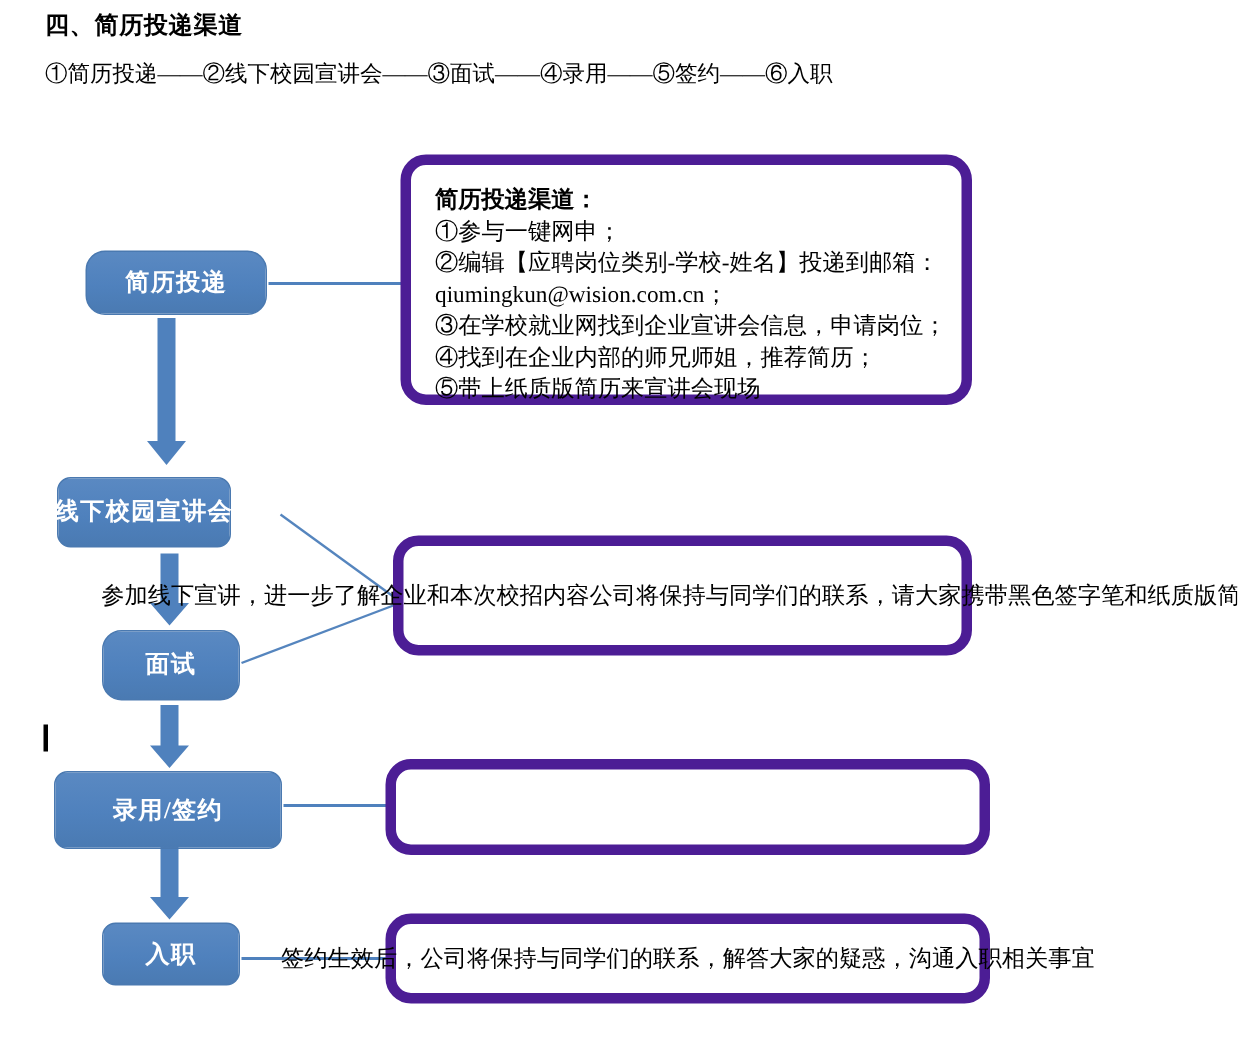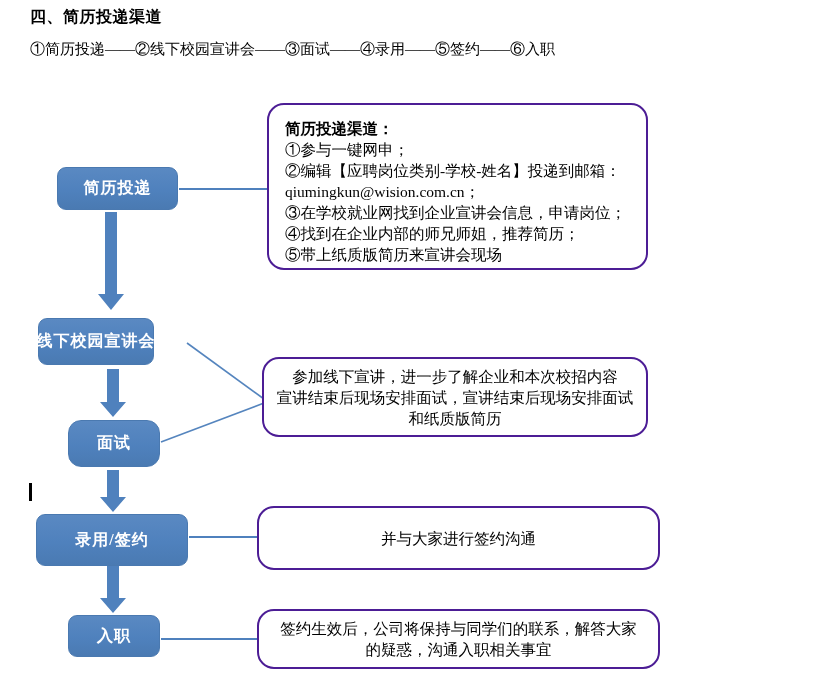--- a/index.html
+++ b/index.html
@@ -43,43 +43,43 @@
     border-radius: 9px;
     color: #ffffff;
     font-weight: bold;
     font-size: 16px;
     letter-spacing: 1px;
     display: flex;
     align-items: center;
     justify-content: center;
     white-space: nowrap;
   }
-  .box-resume       { left: 57px;  top: 167px; width: 121px; height: 43px; }
+  .box-resume       { left: 57px;  top: 167px; width: 121px; height: 43px; border-radius: 13px; }
   .box-presentation { left: 38px;  top: 318px; width: 116px; height: 47px; }
   .box-interview    { left: 68px;  top: 420px; width: 92px;  height: 47px; border-radius: 13px; }
   .box-offer        { left: 36px;  top: 514px; width: 152px; height: 52px; }
   .box-onboarding   { left: 68px;  top: 615px; width: 92px;  height: 42px; }
   .callout {
     position: absolute;
     background: #ffffff;
-    border: 2px solid #4c1d95;
+    border: 7px solid #4c1d95;
     border-radius: 17px;
     font-size: 15.5px;
     line-height: 21px;
     color: #000;
   }
   .callout-resume {
     left: 267px; top: 103px; width: 381px; height: 167px;
     padding: 13px 6px 0 16px;
     text-align: left;
   }
   .callout-resume .heading { font-weight: bold; }
   .callout-center {
     display: flex;
-    flex-direction: column;
+    flex-direction: row;
     align-items: center;
     justify-content: center;
     text-align: center;
   }
   .callout-presentation { left: 262px; top: 357px; width: 386px; height: 80px; }
   .callout-offer        { left: 257px; top: 506px; width: 403px; height: 64px; }
   .callout-onboarding   { left: 257px; top: 609px; width: 403px; height: 60px; }
   .callout-line { white-space: nowrap; }
   .text-cursor {
     position: absolute;
@@ -131,26 +131,25 @@
     <div class="callout-line">①参与一键网申；</div>
     <div class="callout-line">②编辑【应聘岗位类别-学校-姓名】投递到邮箱：</div>
     <div class="callout-line">qiumingkun@wision.com.cn；</div>
     <div class="callout-line">③在学校就业网找到企业宣讲会信息，申请岗位；</div>
     <div class="callout-line">④找到在企业内部的师兄师姐，推荐简历；</div>
     <div class="callout-line">⑤带上纸质版简历来宣讲会现场</div>
   </div>
 
   <div class="callout callout-center callout-presentation">
     <div class="callout-line">参加线下宣讲，进一步了解企业和本次校招内容</div>
-    <div class="callout-line">宣讲结束后现场安排面试，宣讲结束后现场安排面试</div>
+    <div class="callout-line">公司将保持与同学们的联系，请大家携带黑色签字笔</div>
     <div class="callout-line">和纸质版简历</div>
   </div>
 
   <div class="callout callout-center callout-offer">
-    <div class="callout-line">并与大家进行签约沟通</div>
   </div>
 
   <div class="callout callout-center callout-onboarding">
     <div class="callout-line">签约生效后，公司将保持与同学们的联系，解答大家</div>
     <div class="callout-line">的疑惑，沟通入职相关事宜</div>
   </div>
 
   <div class="text-cursor"></div>
 
 </div>

